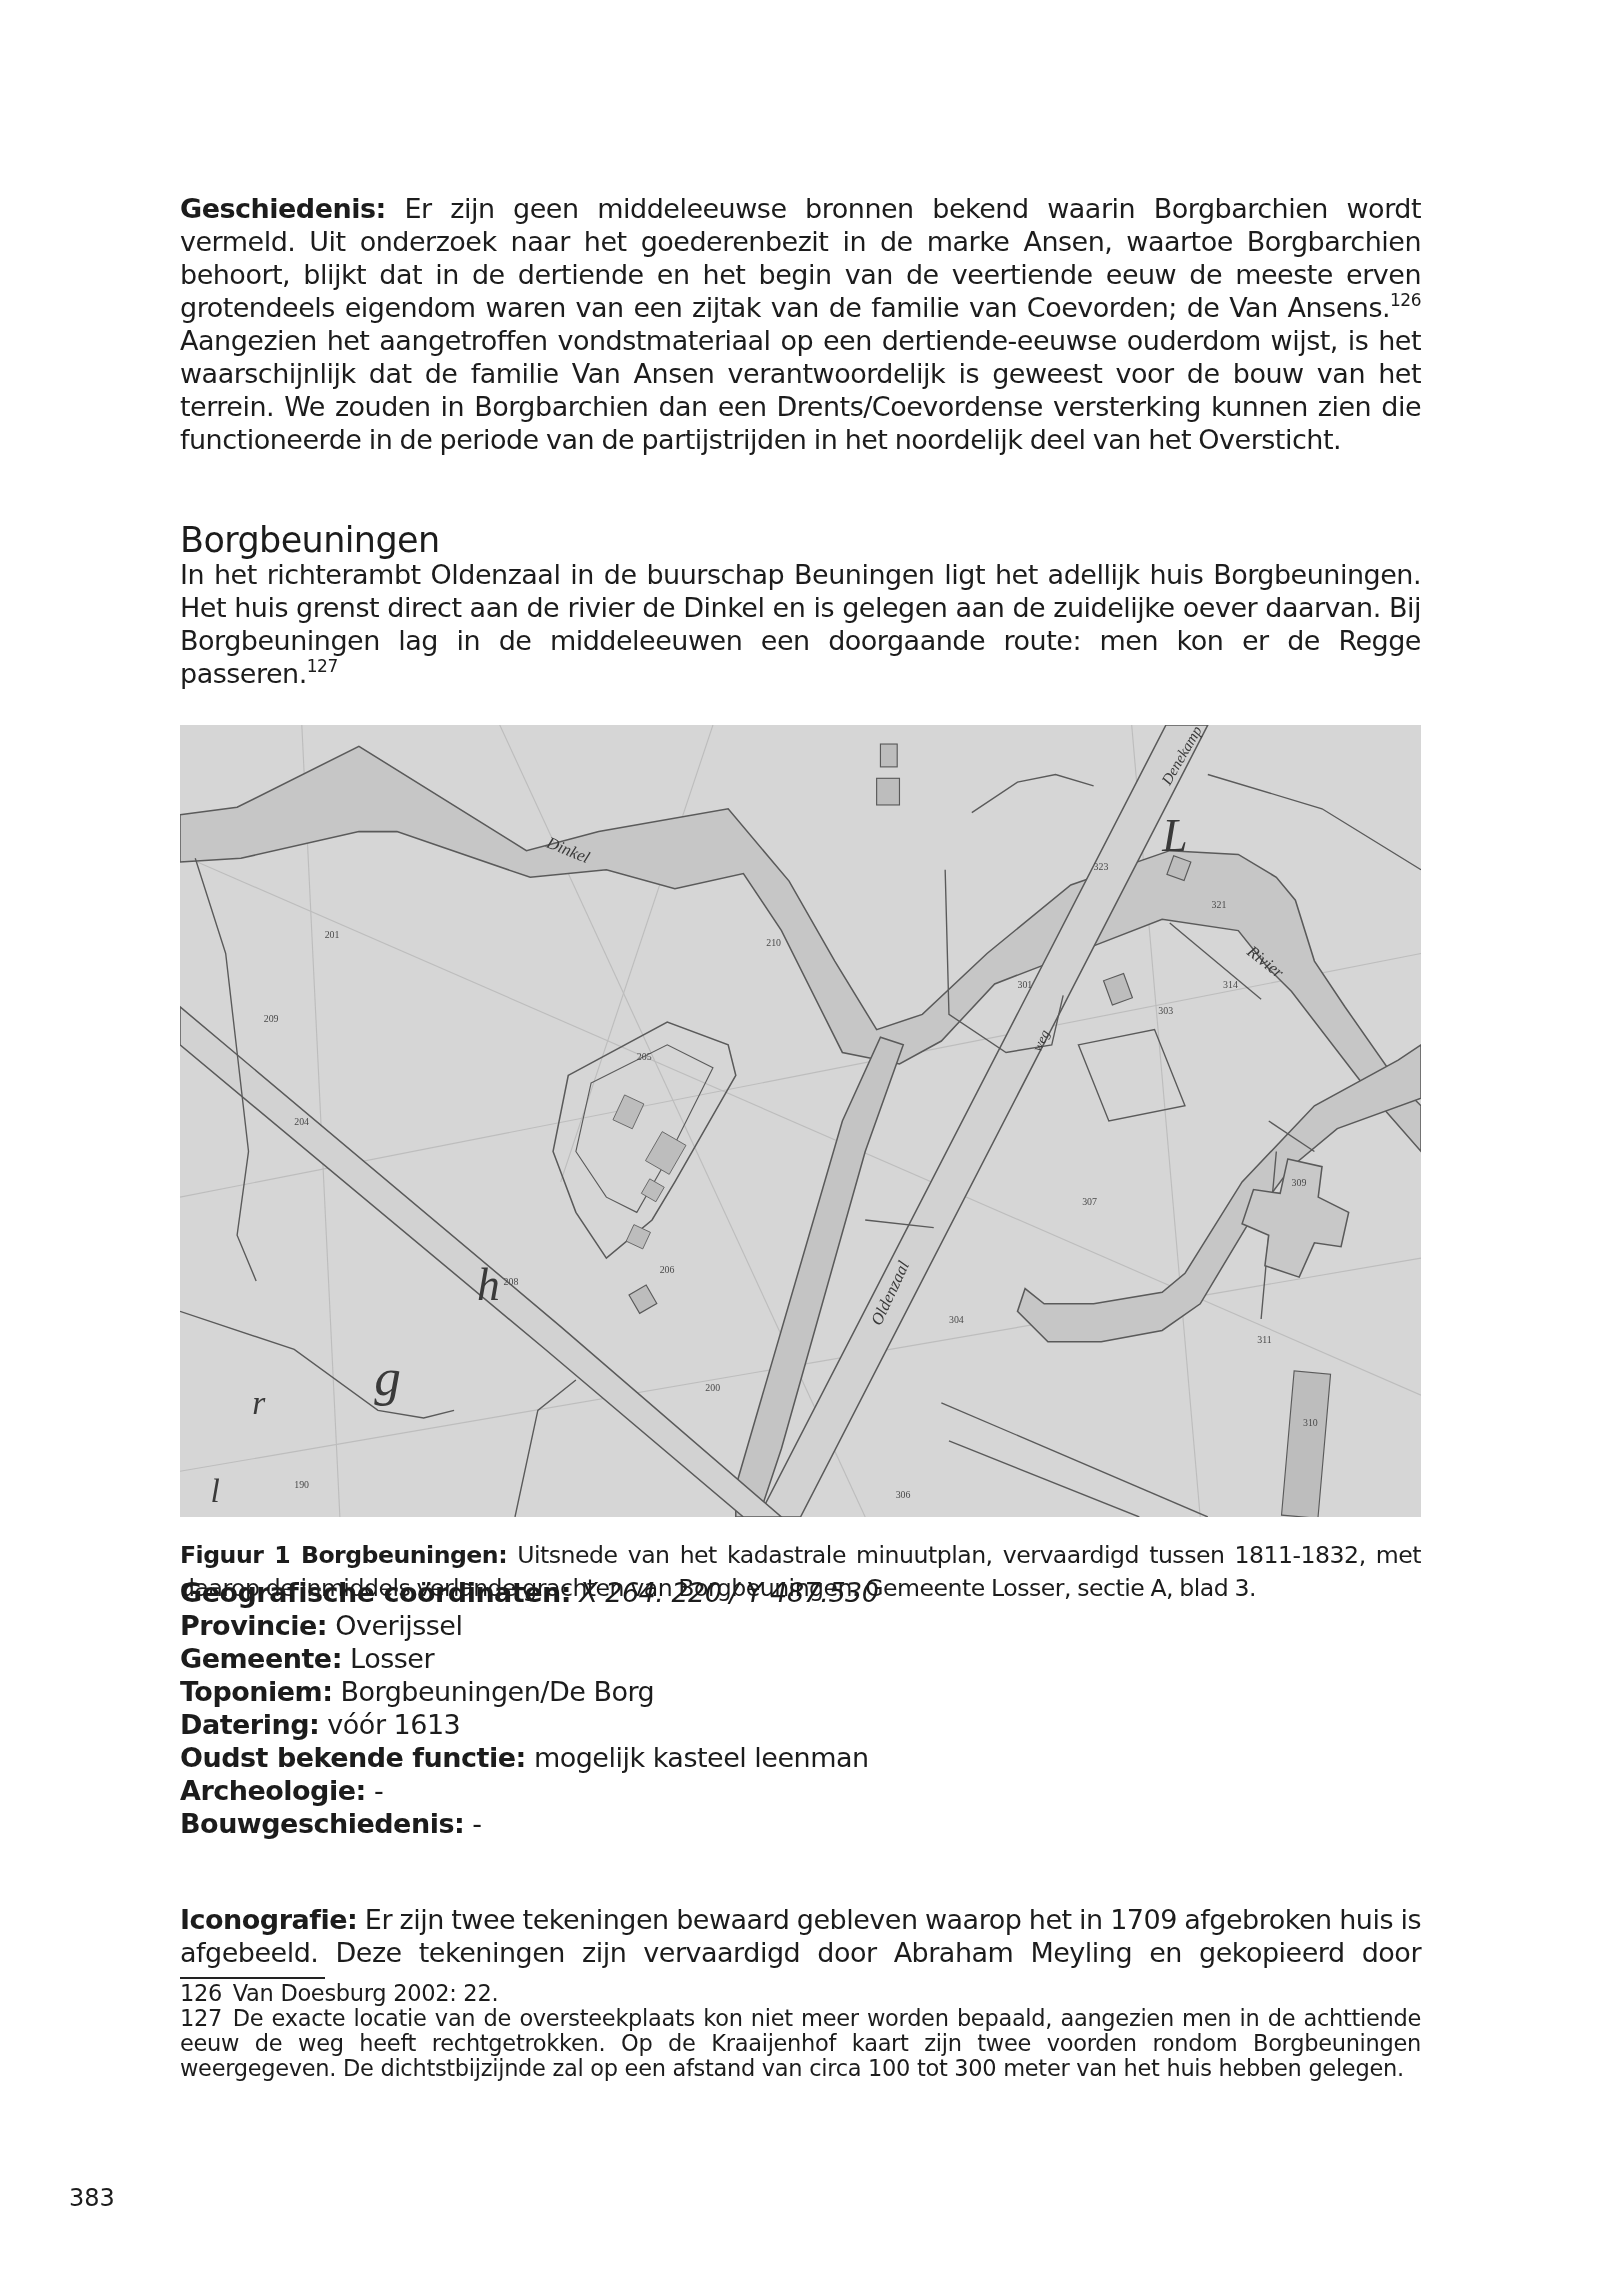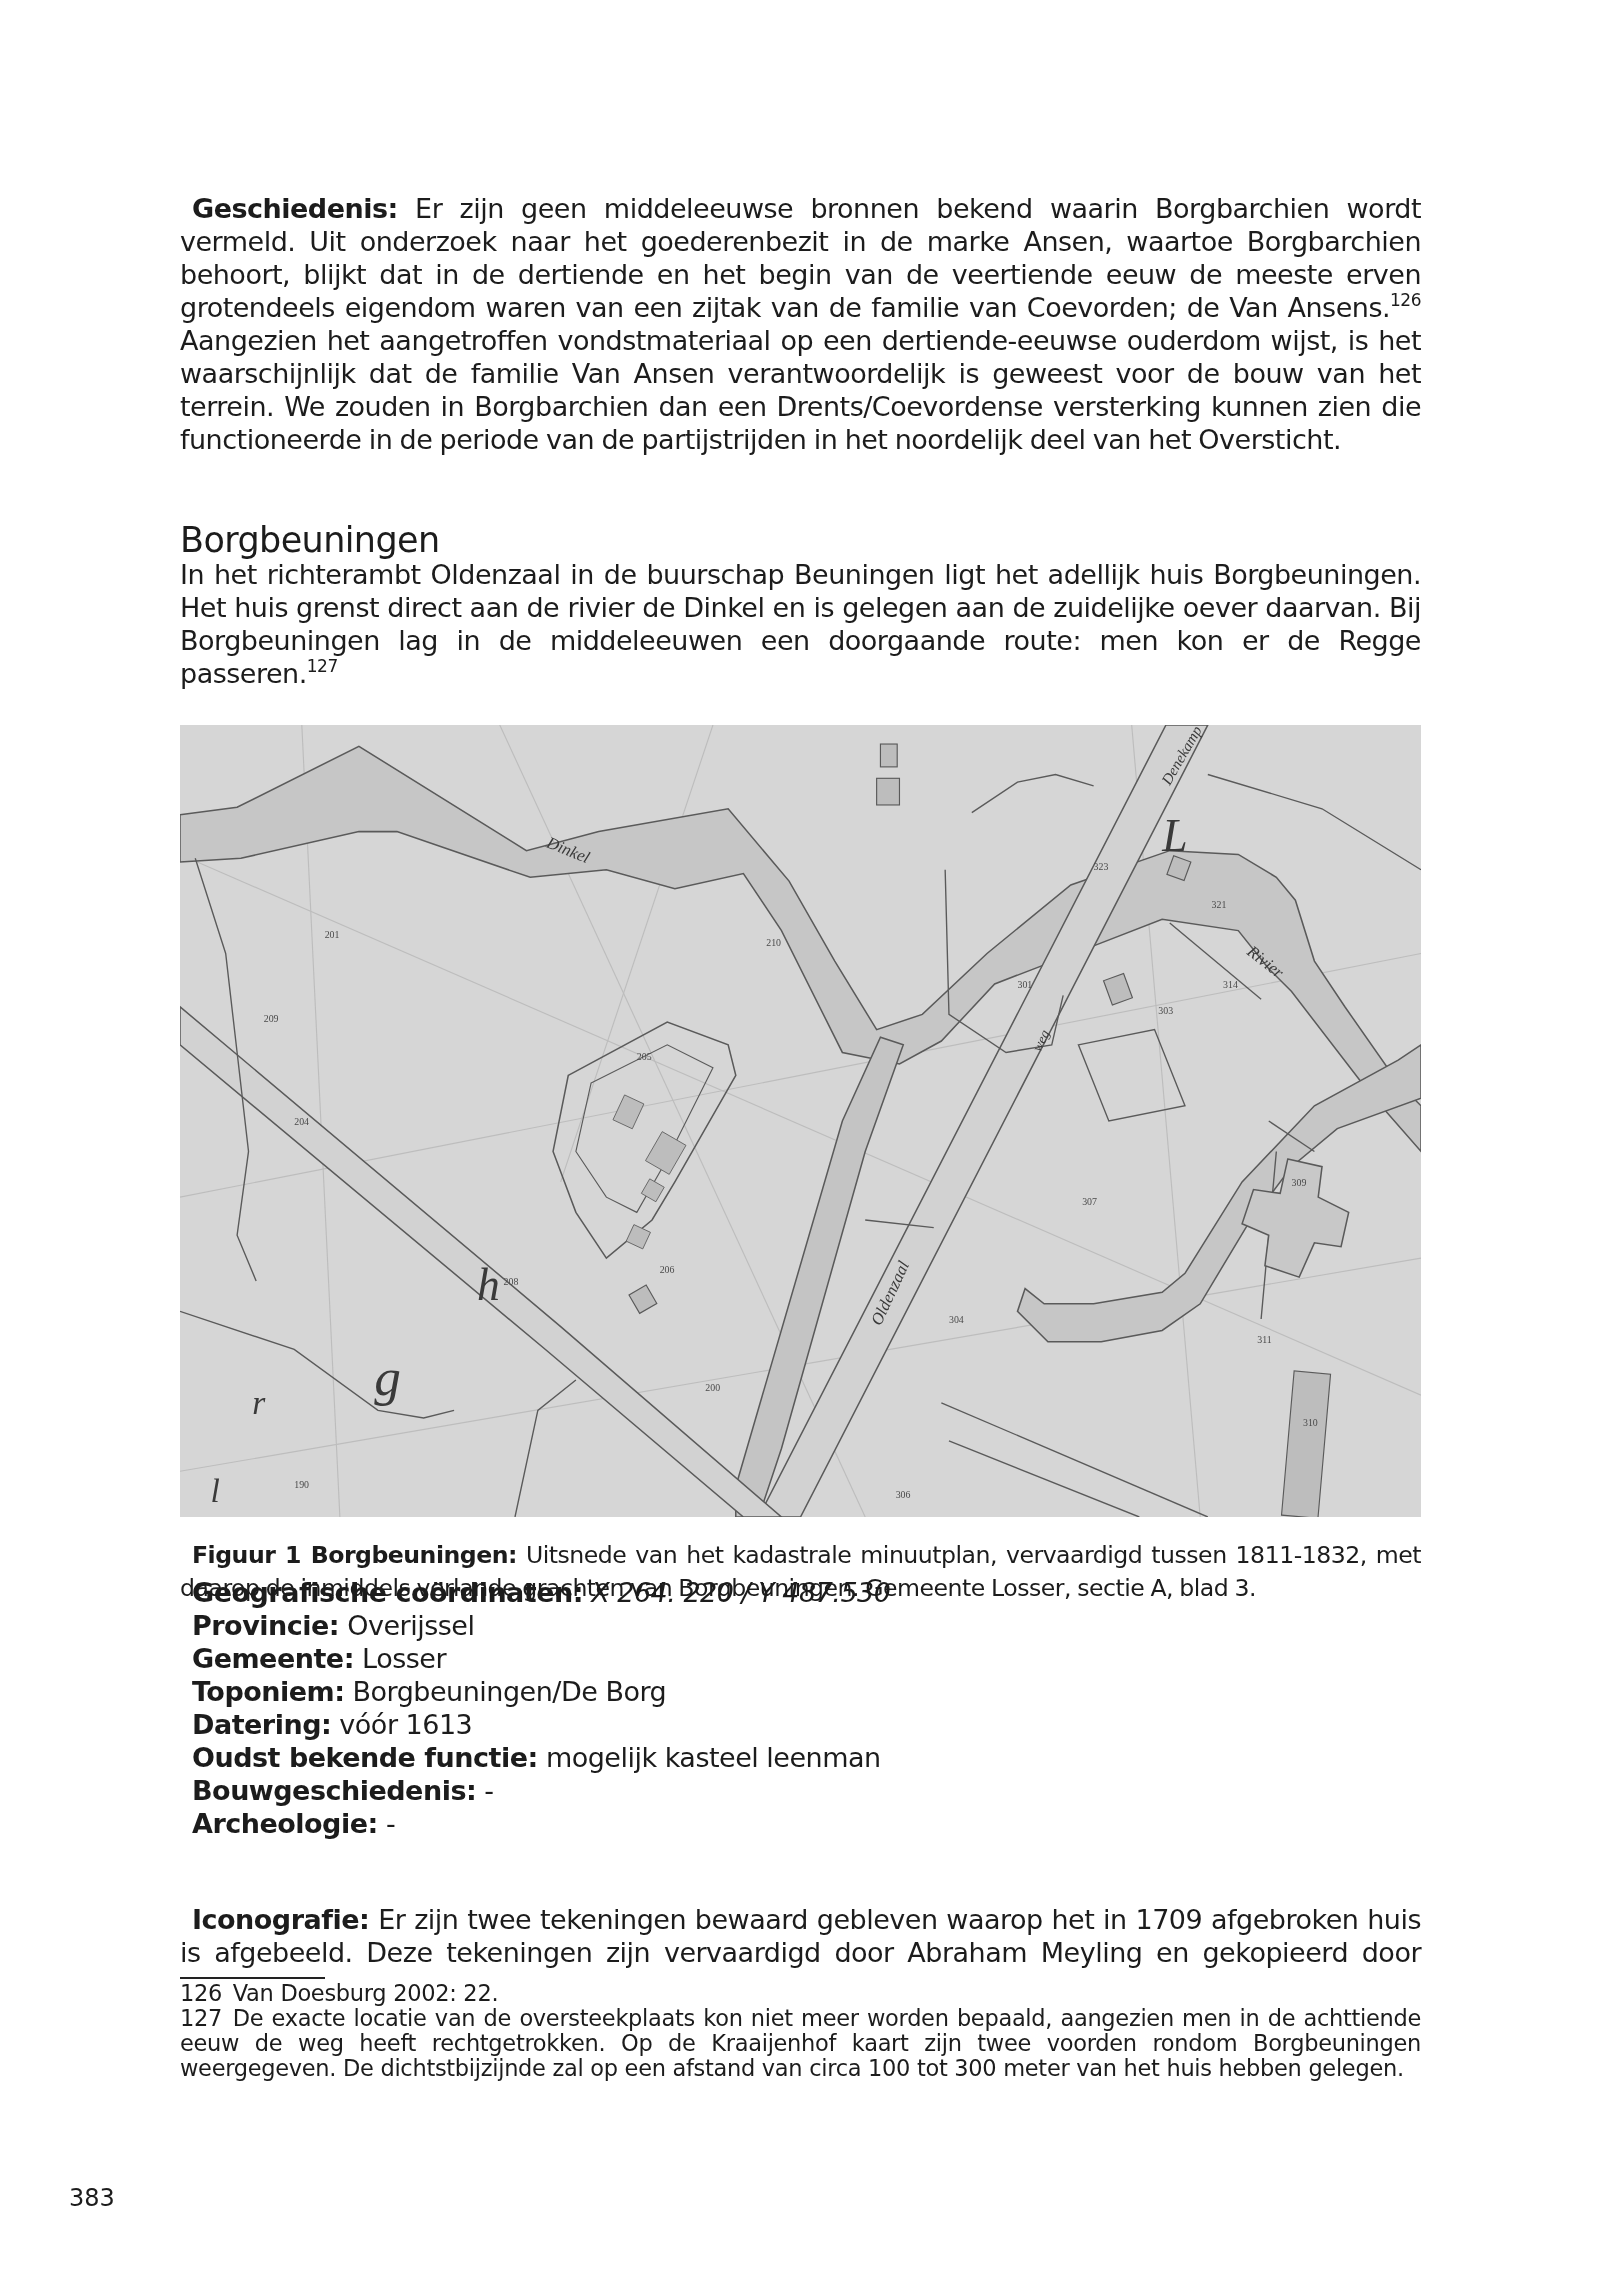--- a/index.html
+++ b/index.html
@@ -7,21 +7,21 @@
       width: 1618px; height: 2284px; position: relative; overflow: hidden;
       font-family: "DejaVu Sans", "Liberation Sans", sans-serif;
       color: #1c1c1c;
     }
     .col { position: absolute; left: 180px; width: 1241px; }
     .para {
       font-size: 27px; line-height: 33px; text-align: justify;
       text-align-last: left; margin: 0; letter-spacing: -0.5px;
       word-spacing: -0.8px;
     }
-    .lbl { font-weight: bold; margin-left: 12px; }
+    .lbl { font-weight: bold; }
     sup { font-size: 17px; line-height: 0; position: relative; top: -1.5px; vertical-align: super; }
     #hist { top: 192px; }
     #title {
       top: 520px; font-size: 35px; font-weight: normal; margin: 0; line-height: 40px;
       letter-spacing: -0.6px;
     }
     #intro { top: 558px; }
     #figure {
       position: absolute; left: 180px; top: 725px; width: 1241px; height: 792px;
       background: #d6d6d6; overflow: hidden;
@@ -150,22 +150,22 @@
   <p class="para" style="font-size:23.6px;line-height:33px;"><span class="lbl">Figuur 1 Borgbeuningen:</span><span> Uitsnede van het kadastrale minuutplan, vervaardigd tussen 1811-1832, met daarop de inmiddels verlande grachten van Borgbeuningen. Gemeente Losser, sectie A, blad 3.</span></p>
 </div>
 
 <div class="col" id="meta">
   <div class="row"><span class="lbl">Geografische coördinaten:</span><span class="coordval"> X 264. 220 / Y 487.530</span></div>
   <div class="row"><span class="lbl">Provincie:</span><span> Overijssel</span></div>
   <div class="row"><span class="lbl">Gemeente:</span><span> Losser</span></div>
   <div class="row"><span class="lbl">Toponiem:</span><span> Borgbeuningen/De Borg</span></div>
   <div class="row"><span class="lbl">Datering:</span><span> vóór 1613</span></div>
   <div class="row"><span class="lbl">Oudst bekende functie:</span><span> mogelijk kasteel leenman</span></div>
+  <div class="row"><span class="lbl">Archeologie:</span><span> -</span></div>
   <div class="row"><span class="lbl">Bouwgeschiedenis:</span><span> -</span></div>
-  <div class="row"><span class="lbl">Archeologie:</span><span> -</span></div>
 </div>
 
 <div class="col" id="icono">
   <p class="para" style="text-align-last: justify;"><span class="lbl">Iconografie:</span><span> Er zijn twee tekeningen bewaard gebleven waarop het in 1709 afgebroken huis is afgebeeld. Deze tekeningen zijn vervaardigd door Abraham Meyling en gekopieerd door</span></p>
 </div>
 
 <div id="fn-rule"></div>
 
 <div class="col" id="footnotes">
   <p class="fn"><span class="num">126</span><span>Van Doesburg 2002: 22.</span></p>

